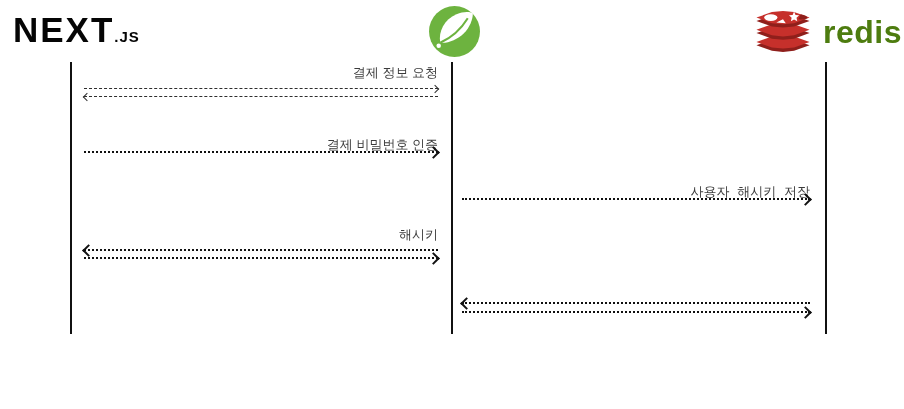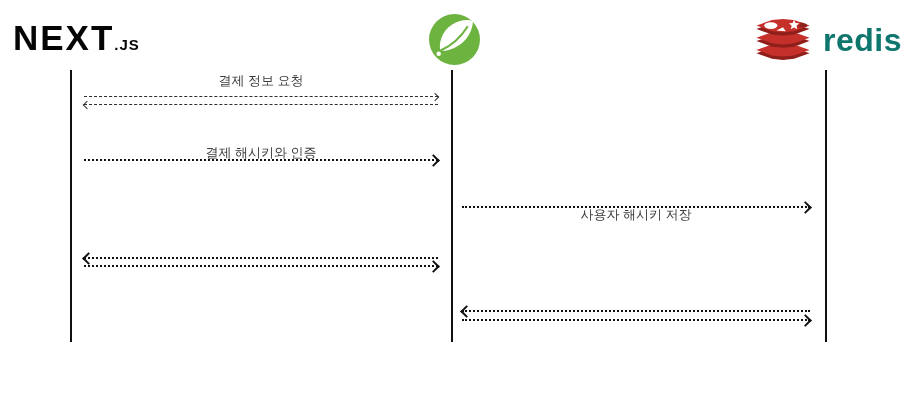--- a/index.html
+++ b/index.html
@@ -1,36 +1,36 @@
 <!DOCTYPE html>
 <html><head>
 <meta charset="utf-8">
 <style>
   * { margin:0; padding:0; box-sizing:border-box; }
   body { background:#ffffff; font-family:"Liberation Sans", sans-serif; }
   .canvas {
-    position:relative; width:904px; height:334px; background:#ffffff; overflow:hidden;margin-top:8px;
+    position:relative; width:904px; height:334px; background:#ffffff; overflow:hidden;
   }
 
   
   .logo-next { position:absolute; left:13px; top:10px; color:#050505; white-space:nowrap; }
   .next-main { font-size:35px; font-weight:700; letter-spacing:2px; font-family:"Liberation Sans", sans-serif; }
   .next-suffix { font-size:15px; font-weight:700; letter-spacing:1px; vertical-align:baseline; }
 
   .logo-spring { position:absolute; left:428px; top:5px; width:53px; height:53px; }
 
   .logo-redis { position:absolute; left:752px; top:8px; display:flex; align-items:center; gap:9px; }
-  .redis-word { font-size:32px; font-weight:700; color:#0f766e; letter-spacing:0.5px; }
+  .redis-word { font-size:32px; font-weight:700; color:#4d7c0f; letter-spacing:0.5px; }
 
   
   .lifeline { position:absolute; top:62px; height:325px; width:2px; background:#111; }
   .ll-1 { left:70px; } .ll-2 { left:451px; } .ll-3 { left:825px; }
 
   
-  .msg-label { position:absolute; font-size:13px; color:#3b3b3b; text-align:center; }
+  .msg-label { position:absolute; font-size:13px; color:#3b3b3b; text-align:right; }
   .span-left  { left:84px;  width:354px; }
   .span-right { left:462px; width:348px; }
 
   
   .arrow { position:absolute; height:0; }
   .arrow.dotted { border-top:2px dotted #111; }
   .arrow.dashed { border-top:1px dashed #2e2e2e; }
 
   .arrow.right.dotted::after {
     content:""; position:absolute; right:0px; top:-5px; width:7px; height:7px;
@@ -45,21 +45,21 @@
     border-top:1.5px solid #2e2e2e; border-right:1.5px solid #2e2e2e; transform:rotate(45deg);
   }
   .arrow.left.dashed::before {
     content:""; position:absolute; left:0px; top:-3px; width:5px; height:5px;
     border-left:1.5px solid #2e2e2e; border-bottom:1.5px solid #2e2e2e; transform:rotate(45deg);
   }
 
   
   .m1 { top:64px; }  .a1 { top:88px; }  .a2 { top:96px; }
   .m2 { top:136px; } .a3 { top:151px; }
-  .m3 { top:198px; } .a4 { top:198px; }
+  .m3 { top:183px;font-family:Liberation Mono, monospace; } .a4 { top:198px; }
   .m4 { top:226px; } .a5 { top:249px; } .a6 { top:257px; } .m5 { top:263px; }
   .m6 { top:281px; } .a7 { top:302px; } .a8 { top:311px; }
   .m7 { top:337px; } .a9 { top:356px; }
 </style>
 </head>
 <body>
 
 <div class="canvas">
 
   <div class="logo-next">
@@ -94,26 +94,27 @@
   </div>
 
   <div class="lifeline ll-1"></div>
   <div class="lifeline ll-2"></div>
   <div class="lifeline ll-3"></div>
 
   <div class="msg-label span-left m1">결제 정보 요청</div>
   <div class="arrow dashed right span-left a1"></div>
   <div class="arrow dashed left span-left a2"></div>
 
-  <div class="msg-label span-left m2">결제 해시키와 인증</div>
+  <div class="msg-label span-left m2">결제 비밀번호 인증</div>
   <div class="arrow dotted right span-left a3"></div>
 
   <div class="msg-label span-right m3">사용자 해시키 저장</div>
   <div class="arrow dotted right span-right a4"></div>
 
+  <div class="msg-label span-left m4">해시키</div>
   <div class="arrow dotted left span-left a5"></div>
   <div class="arrow dotted right span-left a6"></div>
 
   <div class="arrow dotted left span-right a7"></div>
   <div class="arrow dotted right span-right a8"></div>
 
   <div class="arrow dashed left span-left a9"></div>
 
 </div>
 

